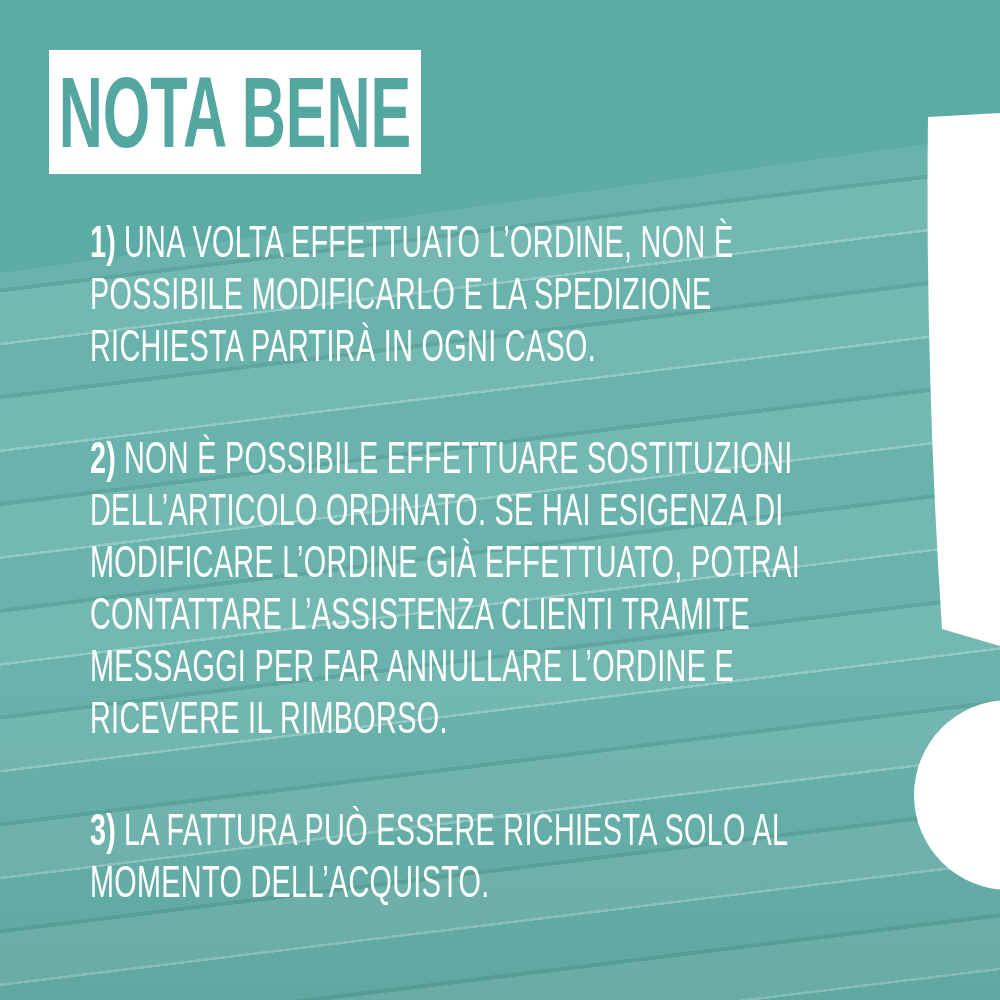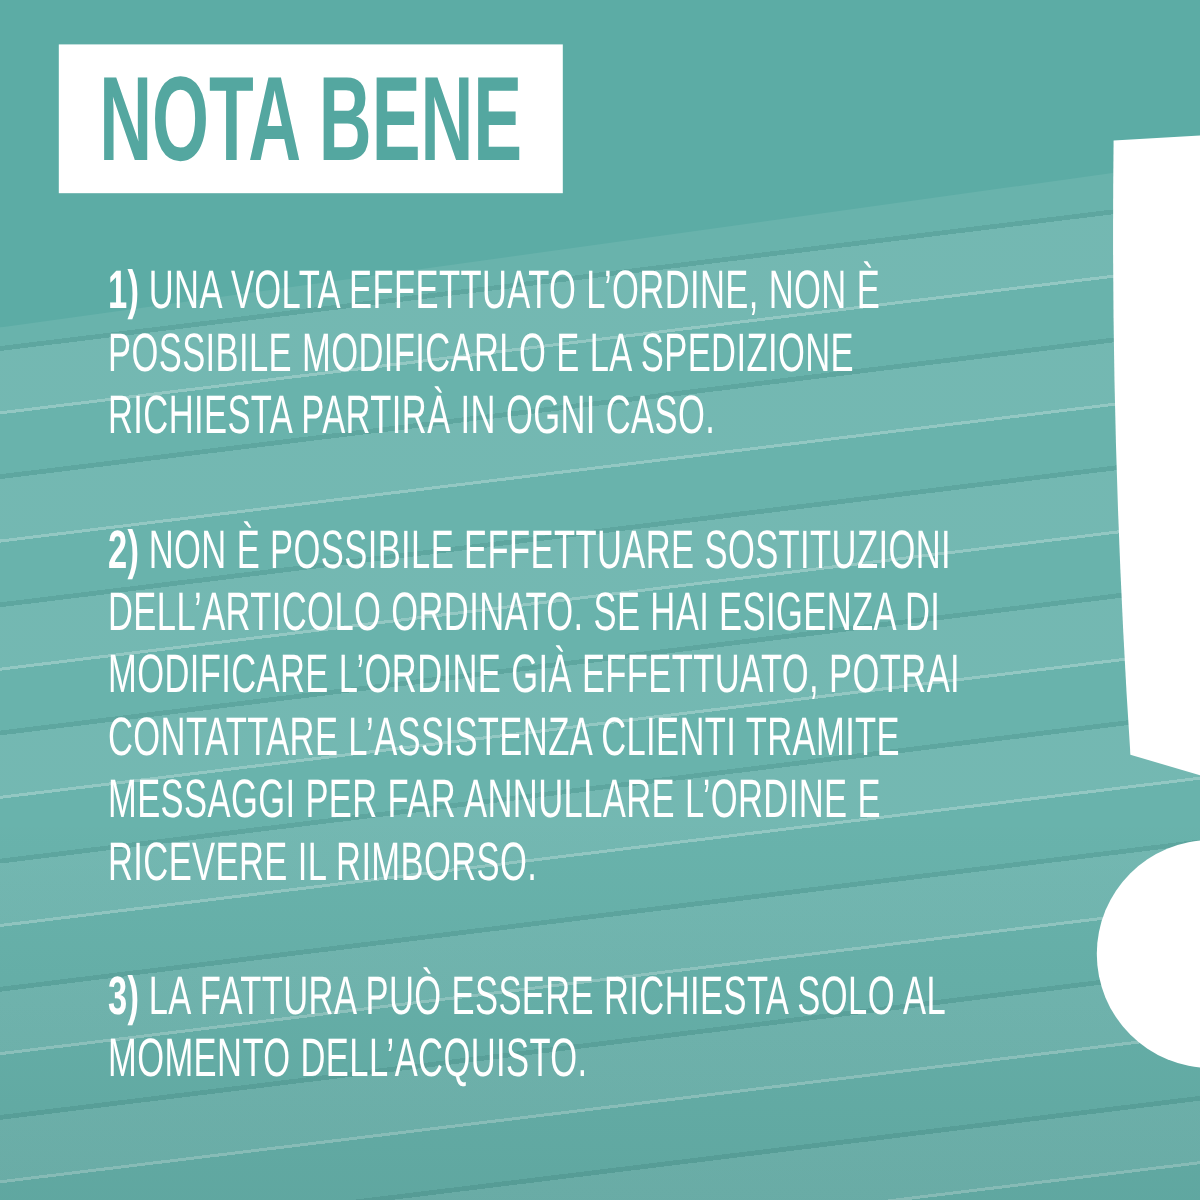--- a/index.html
+++ b/index.html
@@ -42,22 +42,22 @@
   }
   #excl-svg {
     position: absolute;
     inset: 0;
     width: 1000px;
     height: 1000px;
   }
   #title-box {
     position: absolute;
     left: 49px;
-    top: 37px;
-    width: 420px;
+    top: 50px;
+    width: 372px;
     height: 124px;
     background: #ffffff;
     display: flex;
     align-items: center;
     justify-content: center;
   }
   #title-box .title-text {
     color: #54a7a0;
     font-weight: 700;
     font-size: 100px;

